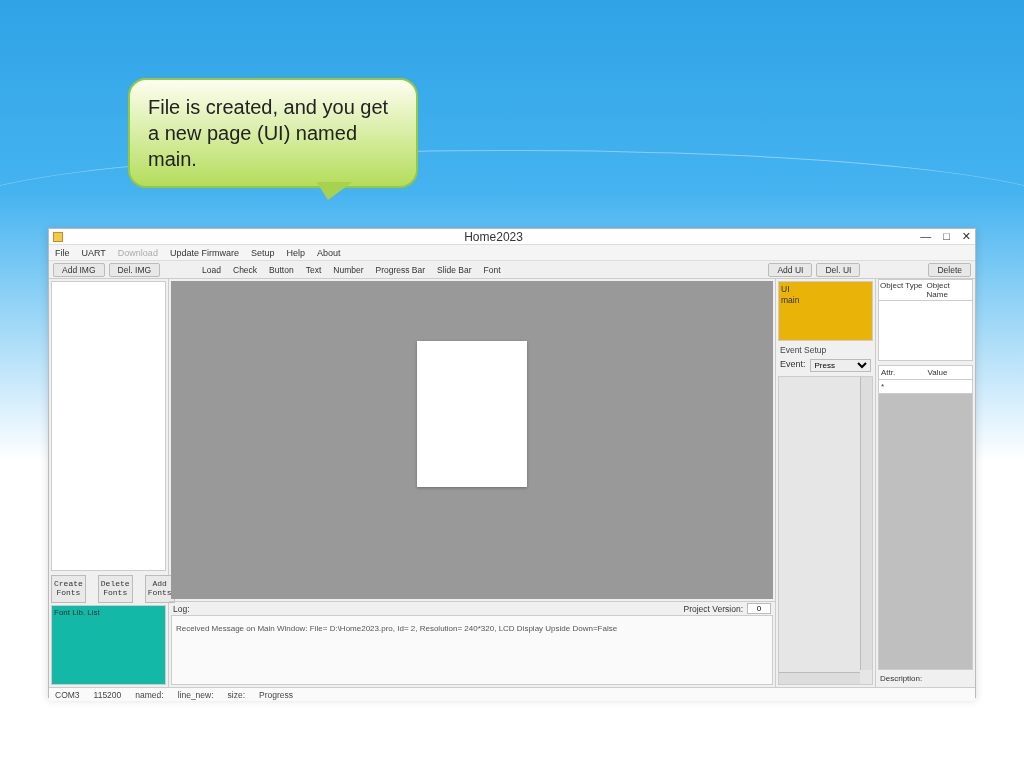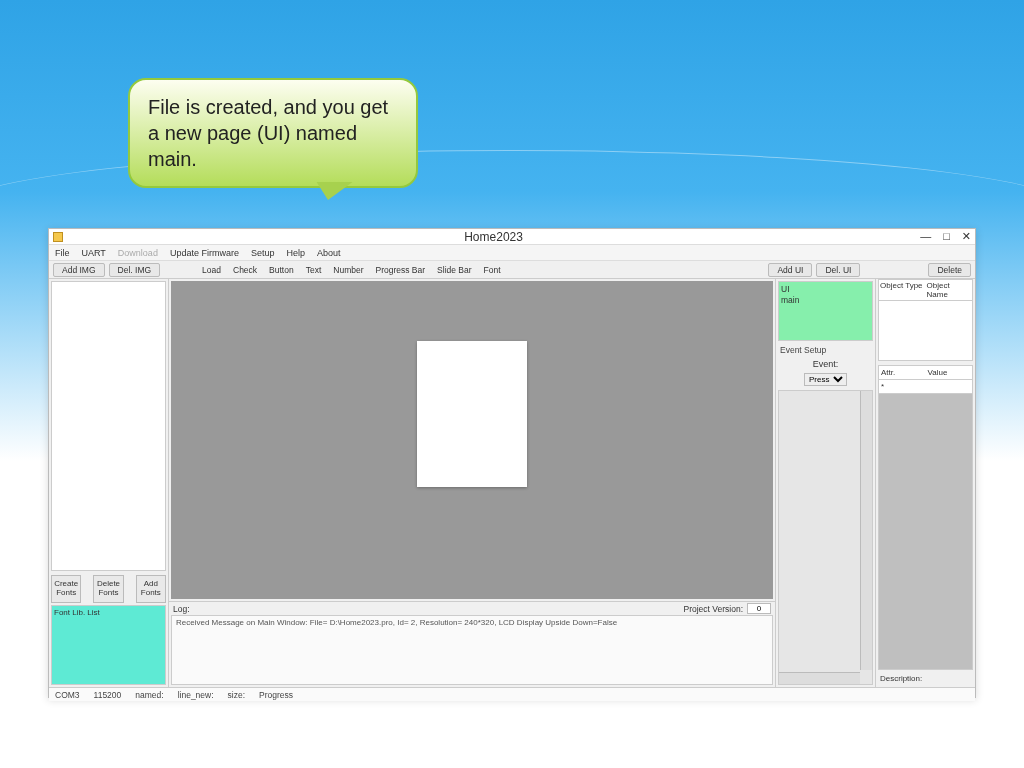--- a/index.html
+++ b/index.html
@@ -51,38 +51,38 @@
 .toolbar { height: 18px; display: flex; align-items: center; padding: 0 4px; gap: 4px; background: #f0f0f0; border-bottom: 1px solid #ccc; }
 .toolbar .btn { padding: 1px 8px; background: #e8e8e8; border: 1px solid #bbb; border-radius: 2px; font-size: 8.5px; }
 .toolbar .lbl { padding: 0 4px; font-size: 8.5px; }
 .toolbar .spacer { flex: 1; }
 
 .body { display: flex; height: calc(100% - 60px); }
 
 
 .leftcol { width: 120px; display: flex; flex-direction: column; border-right: 1px solid #ccc; }
 .imglist { flex: 1; background: #fff; border: 1px solid #ccc; margin: 2px; }
-.fontbtns { display: flex; gap: 12px; padding: 2px; }
+.fontbtns { display: flex; gap: 12px; padding: 2px; font-family: Liberation Mono, monospace; }
 .fontbtns .btn { flex: 1; padding: 4px 2px; background: #e9e9e9; border: 1px solid #bbb; font-size: 8px; text-align: center; line-height: 1.1; }
-.fontlist { height: 80px; background: #5eead4; border: 1px solid #ccc; margin: 0 2px 2px; padding: 2px; font-size: 8px; }
+.fontlist { height: 80px; background: #14b8a6; border: 1px solid #ccc; margin: 0 2px 2px; padding: 2px; font-size: 8px; }
 
 
 .center { flex: 1; display: flex; flex-direction: column; }
 .canvas { flex: 1; background: #999; position: relative; margin: 2px; }
 .canvas .page { position: absolute; top: 60px; left: 50%; transform: translateX(-50%); width: 110px; height: 146px; background: #fff; box-shadow: 0 1px 3px rgba(0,0,0,.3); }
 .logbar { height: 14px; display: flex; align-items: center; padding: 0 4px; border-top: 1px solid #ccc; font-size: 8.5px; }
 .logbar .pv { margin-left: auto; }
 .logbar input { width: 24px; font-size: 8px; border: 1px solid #bbb; text-align: center; margin-left: 4px; }
-.logtext { height: 70px; background: #fafafa; border: 1px solid #ccc; margin: 0 2px 2px; padding: 2px 4px; font-size: 8px; color: #555; overflow: hidden; }
+.logtext { height: 70px; background: #fafafa; border: 1px solid #ccc; margin: 0 2px 2px; padding: 8px 4px; font-size: 8px; color: #555; overflow: hidden; }
 
 
 .right1 { width: 100px; display: flex; flex-direction: column; border-left: 1px solid #ccc; }
-.uilist { height: 60px; background: #86efac; border: 1px solid #ccc; margin: 2px; padding: 2px; font-size: 8.5px; line-height: 1.3; }
+.uilist { height: 60px; background: #eab308; border: 1px solid #ccc; margin: 2px; padding: 2px; font-size: 8.5px; line-height: 1.3; }
 .eventsetup { padding: 2px 4px; font-size: 8.5px; color: #444; }
-.eventrow { display: flex; align-items: center; gap: 4px; padding: 2px 4px; flex-direction: column; }
+.eventrow { display: flex; gap: 4px; padding: 2px 4px; }
 .eventrow select { flex: 1; font-size: 8px; border: 1px solid #bbb; background: #eee; }
 .eventarea { flex: 1; background: #e6e6e6; border: 1px solid #ccc; margin: 2px; position: relative; }
 .eventarea .scroll { position: absolute; right: 0; top: 0; bottom: 14px; width: 12px; background: #ddd; border-left: 1px solid #bbb; }
 .eventarea .hscroll { position: absolute; left: 0; right: 12px; bottom: 0; height: 12px; background: #ddd; border-top: 1px solid #bbb; }
 
 
 .right2 { width: 100px; display: flex; flex-direction: column; border-left: 1px solid #ccc; }
 .objhead { display: flex; background: #fff; border: 1px solid #ccc; margin: 0 2px; font-size: 8px; }
 .objhead div { flex: 1; padding: 1px; }
 .objlist { height: 60px; background: #fff; border: 1px solid #ccc; border-top: none; margin: 0 2px; }

